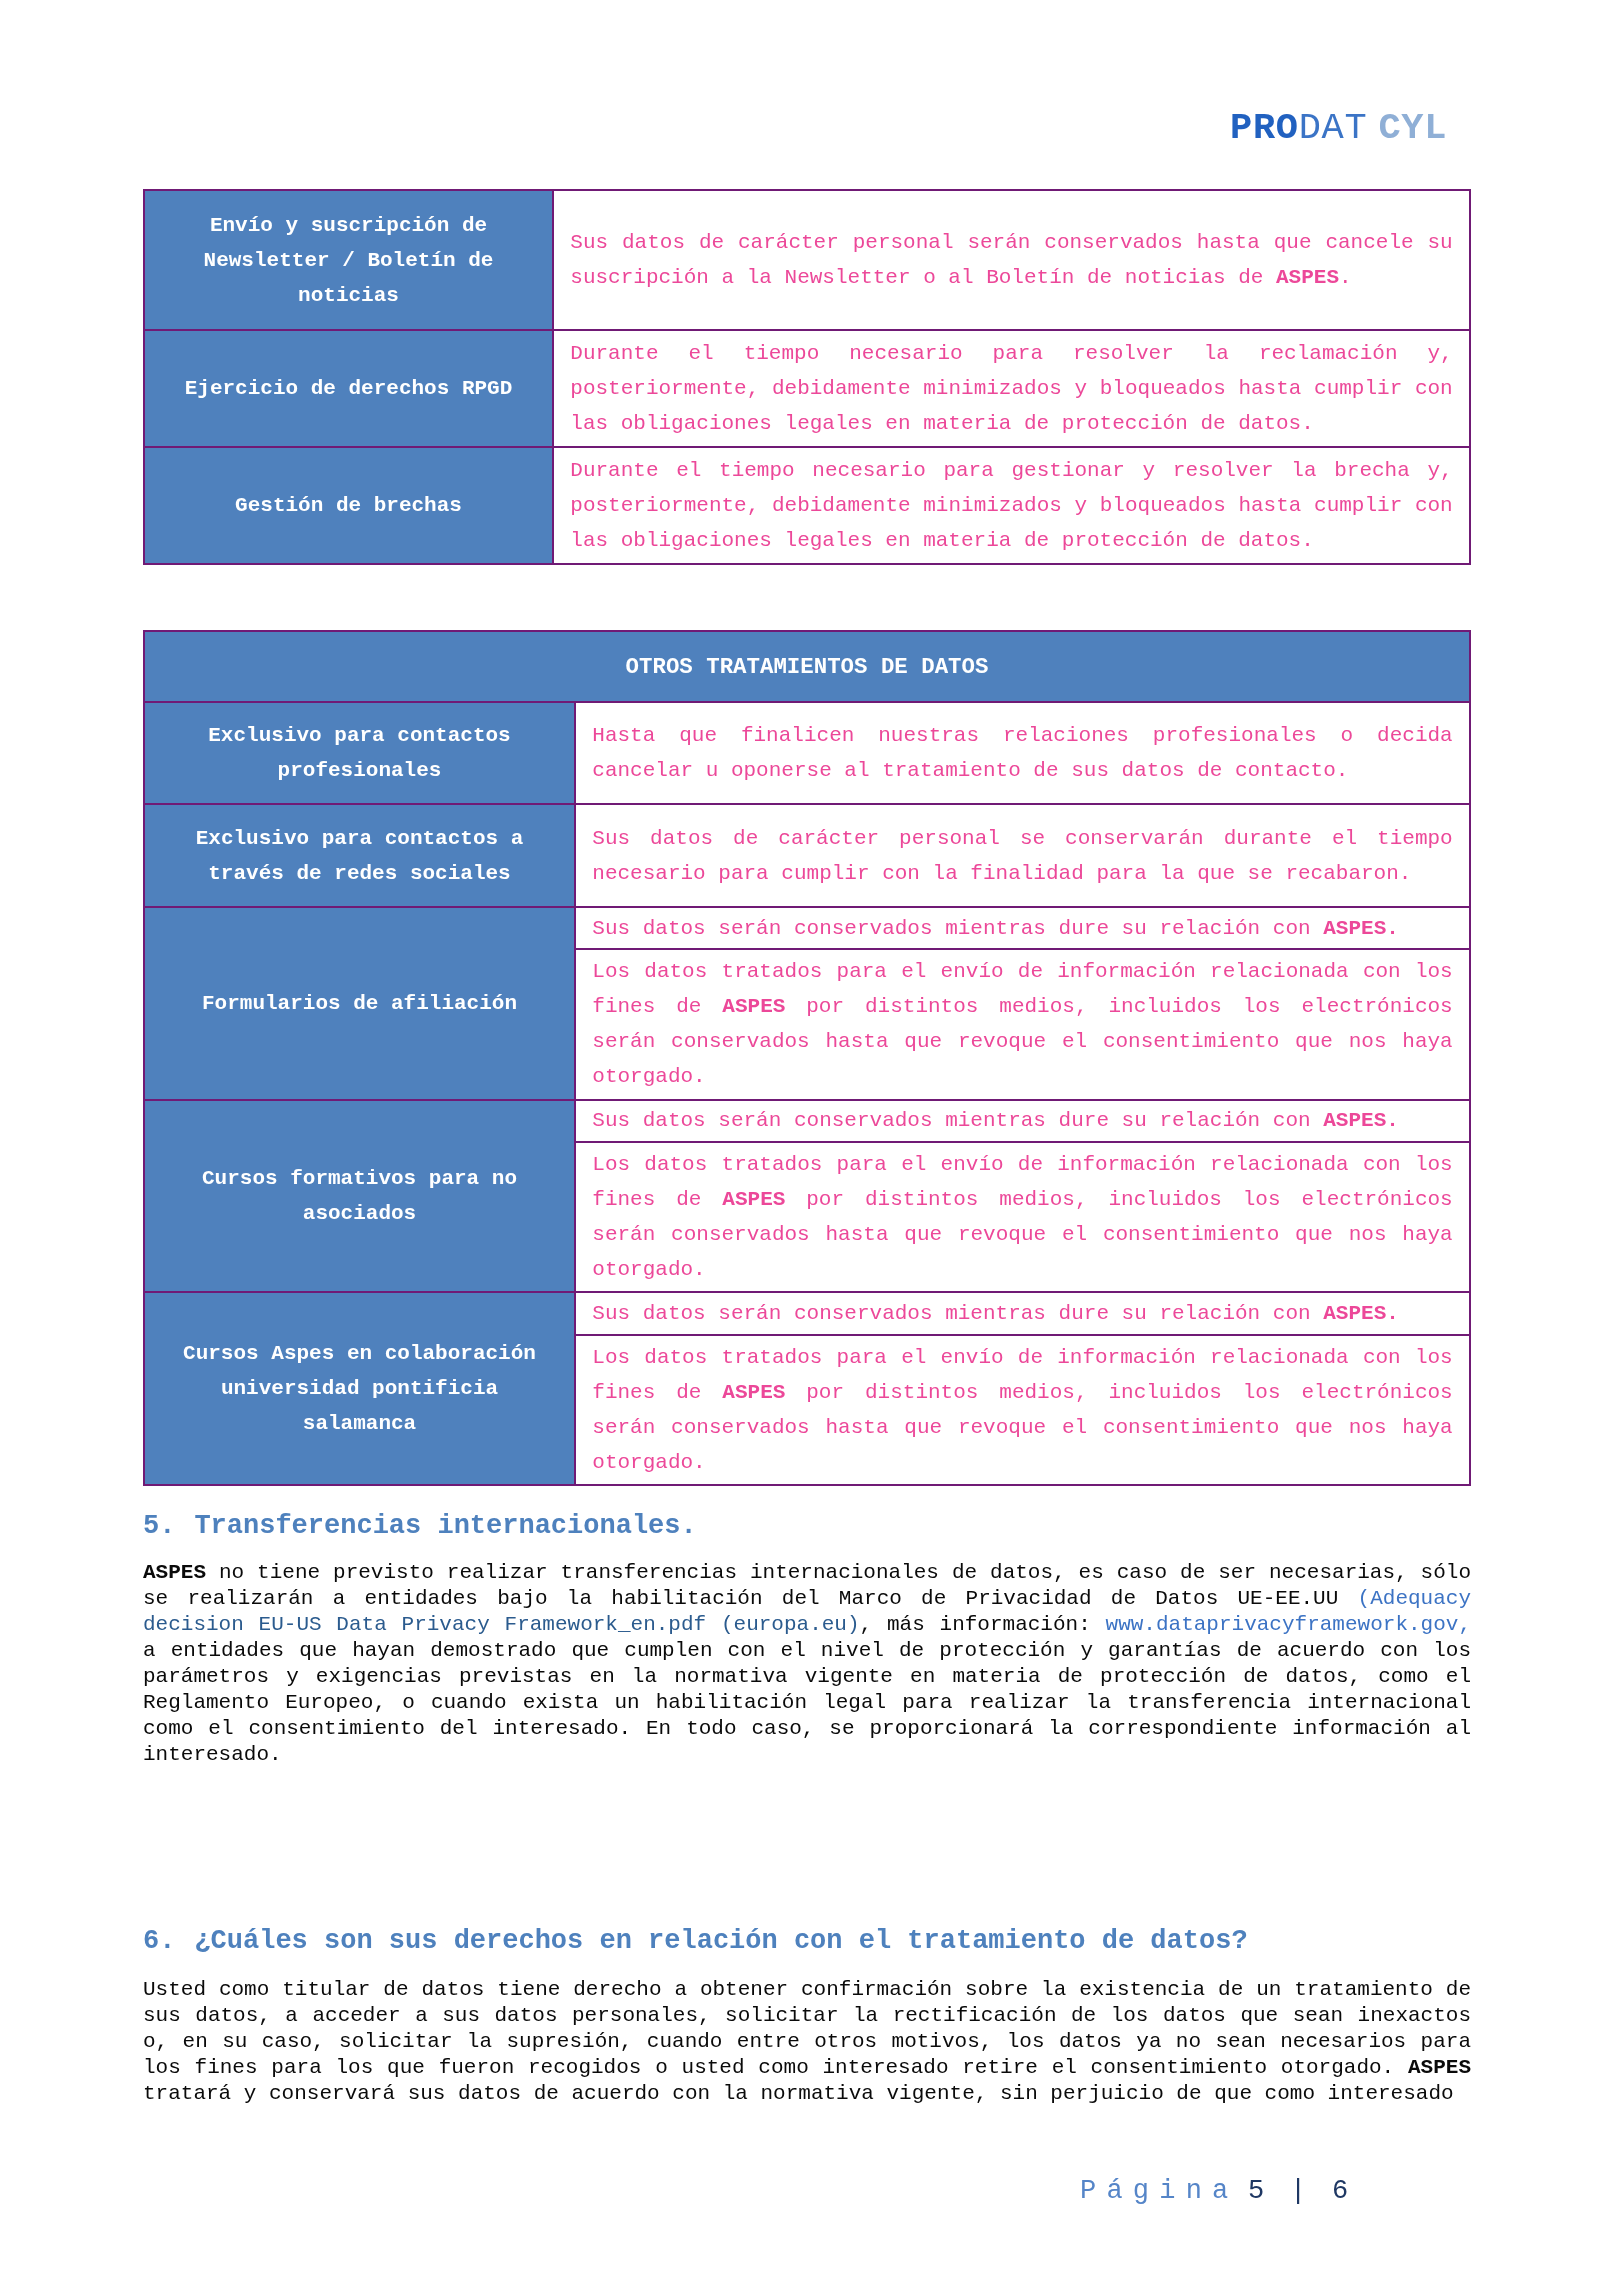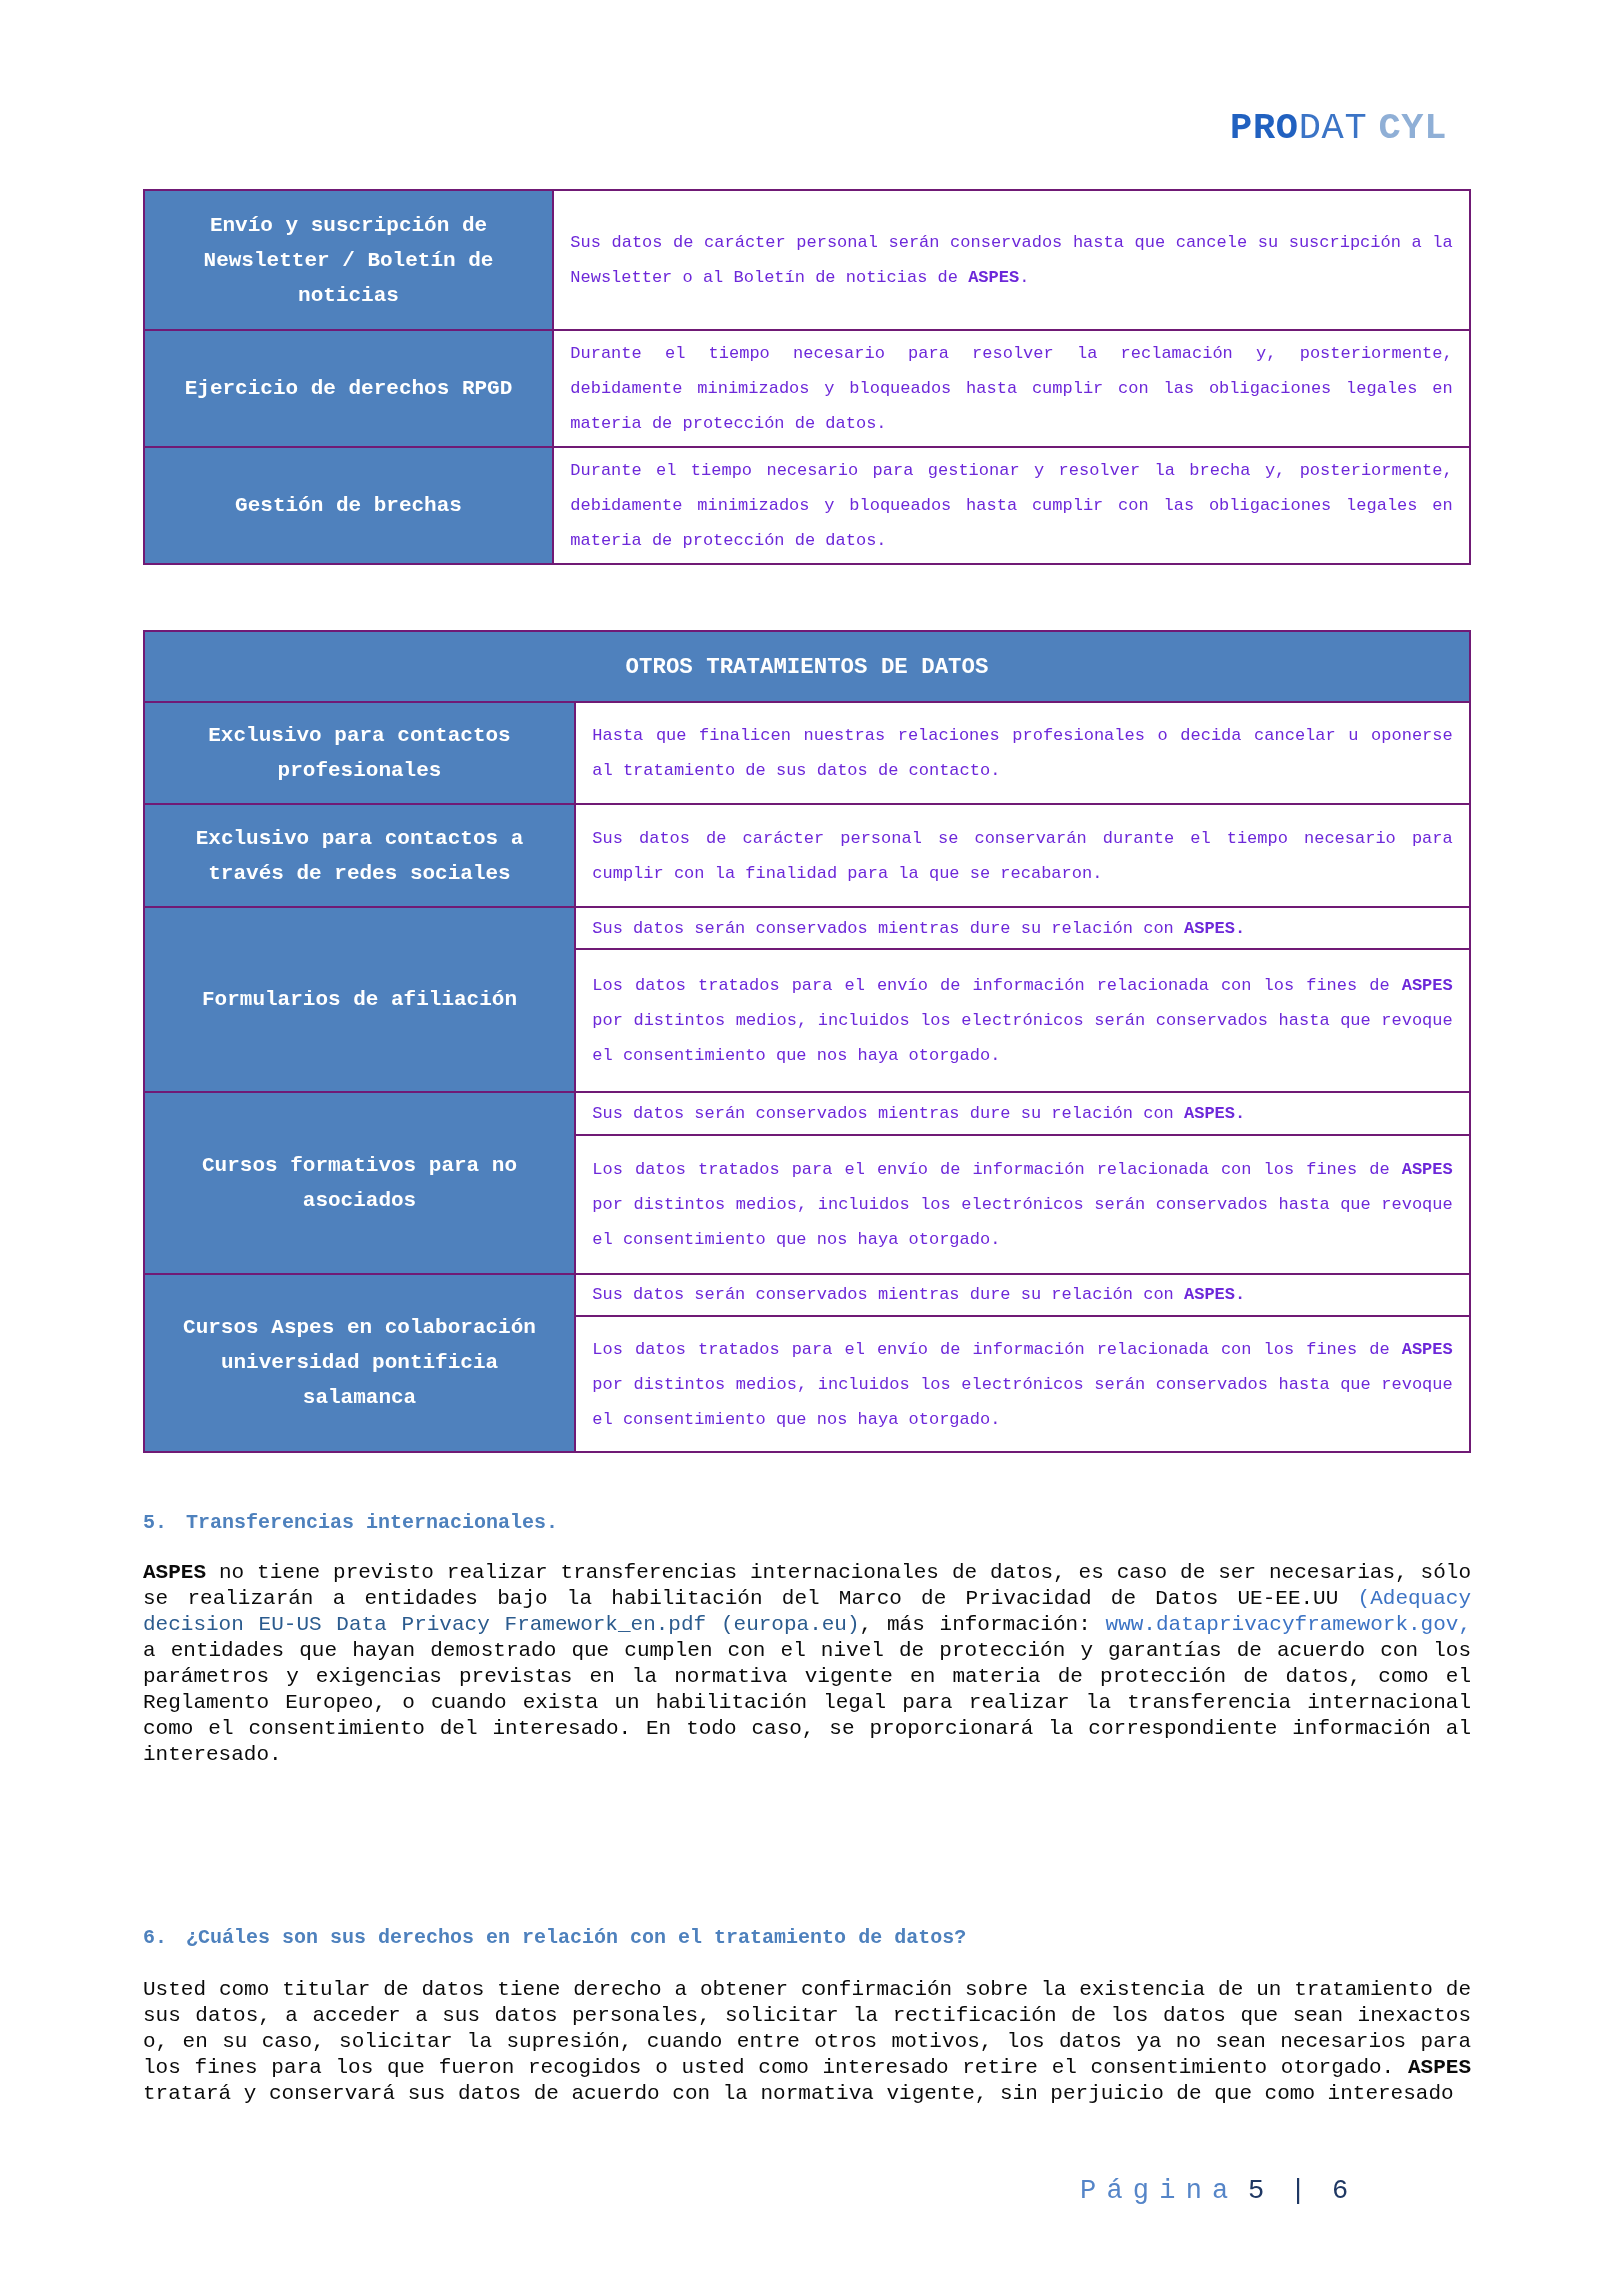--- a/index.html
+++ b/index.html
@@ -15,33 +15,33 @@
   .logo-cyl { color:#8FAFD6; font-weight:800; margin-left:11px; }
 
   
   table { border-collapse:collapse; table-layout:fixed; }
   td { border:2px solid #701a75; }
   .lbl {
     background:#4F81BD; color:#ffffff; font-weight:bold; text-align:center;
     vertical-align:middle; font-size:21px; line-height:35px; padding:5.4px 24.4px;
   }
   .val {
-    background:#ffffff; font-size:17px; line-height:35px; text-align:justify;
-    vertical-align:middle; padding:4.1px 16.3px; color:#6d28d9;
+    background:#ffffff; font-size:21px; line-height:35px; text-align:justify;
+    vertical-align:middle; padding:4.1px 16.3px; color:#ec4899;
   }
   .t1 { position:absolute; top:189px; left:143px; width:1328px; }
   .t2 { position:absolute; top:630px; left:143px; width:1328px; }
   .t2-title {
     background:#4F81BD; color:#ffffff; font-weight:bold; text-align:center;
     vertical-align:middle; font-size:22.4px;
   }
   b { font-weight:bold; }
 
   
-  .sec-h { position:absolute; left:143px; color:#4E81BD; font-weight:bold; font-size:20px; white-space:nowrap; }
+  .sec-h { position:absolute; left:143px; color:#4E81BD; font-weight:bold; font-size:27px; white-space:nowrap; }
   .sec-h .num { margin-right:19px; }
   .s5h { top:1511px; }
   .s6h { top:1926px; }
   .para { position:absolute; left:143px; width:1328px; font-size:21px; line-height:26px; text-align:justify; color:#0a0a0a; }
   .s5p { top:1560px; }
   .s6p { top:1977px; }
   .link-a { color:#3C73C4; cursor:pointer; }
   .link-b { color:#2B5B8E; cursor:pointer; }
 
   

